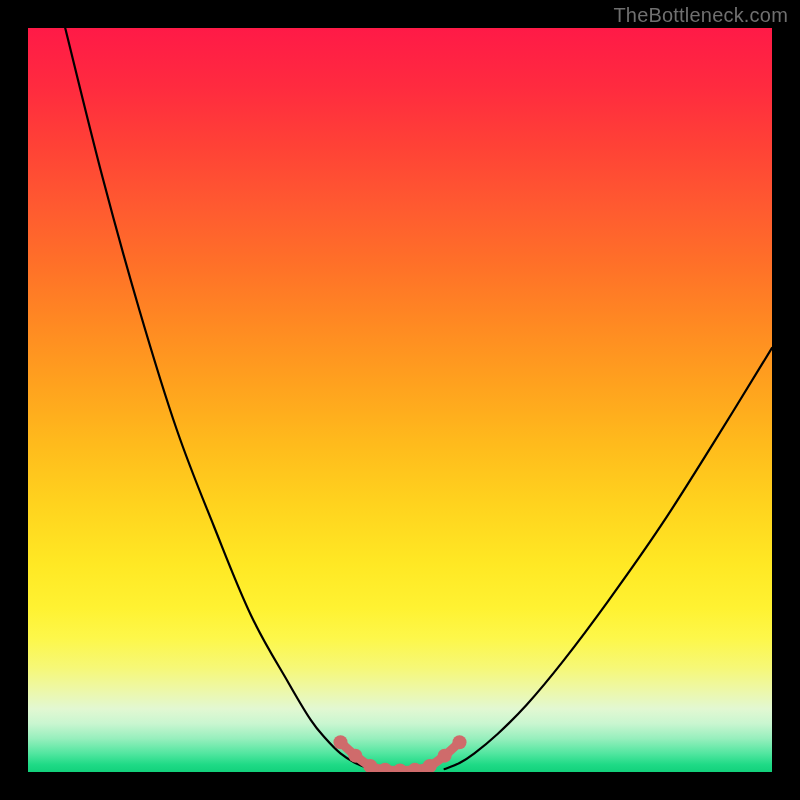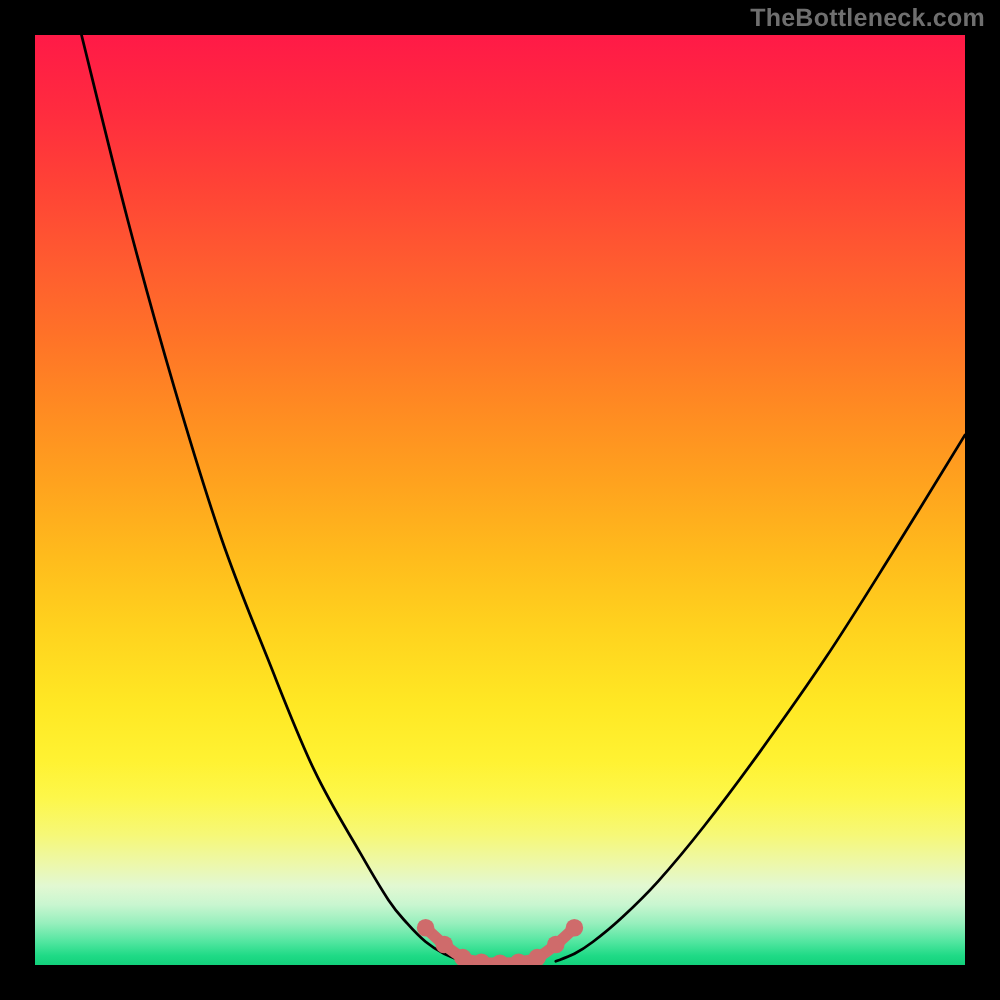--- a/index.html
+++ b/index.html
@@ -54,21 +54,21 @@
     top: 0;
     width: 744px;
     height: 744px;
   }
   .watermark {
     position: absolute;
     top: 4px;
     right: 12px;
     color: #6f6f6f;
     font-size: 20px;
-    font-weight: 700;
+    font-weight: 400;
     letter-spacing: 0.2px;
     z-index: 10;
   }
 </style>
 </head>
 <body>
 
 <div class="frame">
   <div class="watermark">TheBottleneck.com</div>
   <div class="plot">

